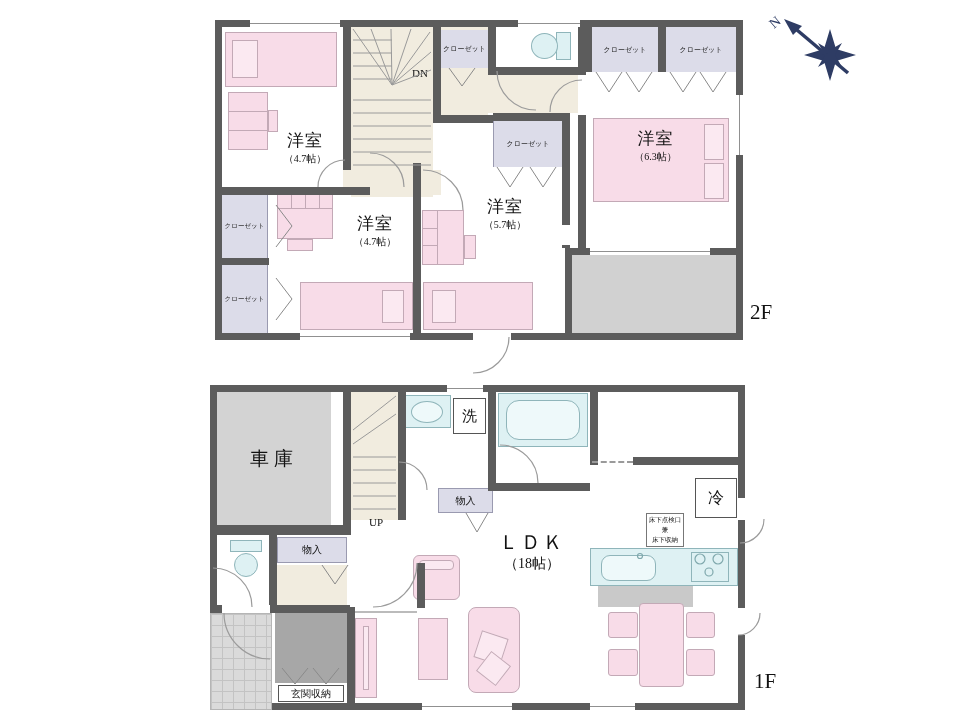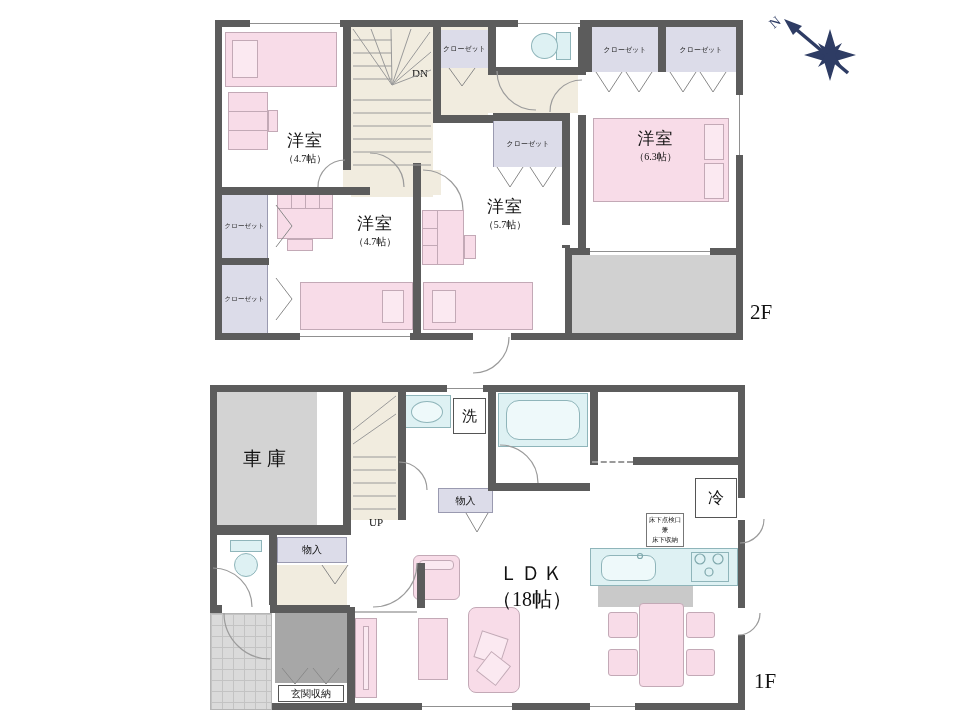--- a/index.html
+++ b/index.html
@@ -143,21 +143,21 @@
       </div>
     <div class="rlabel" style="left:368px;top:108px;width:145px">
       <span class="rname">洋室</span>
       <span class="rsize">（6.3帖）</span>
       </div>
     <div class="rlabel" style="left:188px;top:46px;width:34px;font-size:11px">DN</div>
   </div>
 
   <div class="floor" style="left:210px;top:385px;width:535px;height:325px">
 
-    <div class="gray cent" style="left:7px;top:7px;width:100px;height:133px;background:#d3d3d3">
+    <div class="gray cent" style="left:7px;top:7px;width:114px;height:133px;background:#d3d3d3">
       <span style="font-size:19px;letter-spacing:5px;color:#111">車庫</span>
       </div>
 
     <div class="hall" style="left:141px;top:7px;width:47px;height:128px"></div>
     <div class="hall" style="left:67px;top:180px;width:70px;height:42px"></div>
 
 
     <div class="closet" style="left:67px;top:152px;width:70px;height:26px;border:1px solid #9a9ab0">
       <span style="font-size:10px;color:#111">物入</span>
       </div>
@@ -234,23 +234,23 @@
     <div class="w" style="left:137px;top:222px;width:8px;height:103px"></div>
     <div class="w" style="left:207px;top:178px;width:8px;height:45px"></div>
 
     <div class="win-h" style="left:237px;top:0;width:36px;height:7px;z-index:4"></div>
     <div class="win-h" style="left:212px;top:318px;width:90px;height:7px;z-index:4"></div>
     <div class="win-h" style="left:380px;top:318px;width:45px;height:7px;z-index:4"></div>
     <div style="position:absolute;left:528px;top:113px;width:7px;height:22px;background:#fff;z-index:4"></div>
     <div style="position:absolute;left:528px;top:223px;width:7px;height:27px;background:#fff;z-index:4"></div>
     <div style="position:absolute;left:12px;top:220px;width:48px;height:8px;background:#fff;z-index:4"></div>
 
-    <div class="rlabel" style="left:262px;top:175px;width:120px">
+    <div class="rlabel" style="left:262px;top:144px;width:120px">
       <span style="display:block;font-size:20px;letter-spacing:2px">ＬＤＫ</span>
-      <span style="display:block;font-size:20px">（18帖）</span>
+      <span style="display:block;font-size:14px">（18帖）</span>
       </div>
     <div class="rlabel" style="left:149px;top:130px;width:34px;font-size:11px">UP</div>
   </div>
 
   <div class="ftag" style="left:750px;top:300px">2F</div>
   <div class="ftag" style="left:754px;top:669px">1F</div>
 
   <svg class="ovl" width="960" height="720" viewBox="0 0 960 720">
 
     <g stroke="#9a9a9a" stroke-width="1" fill="none">

